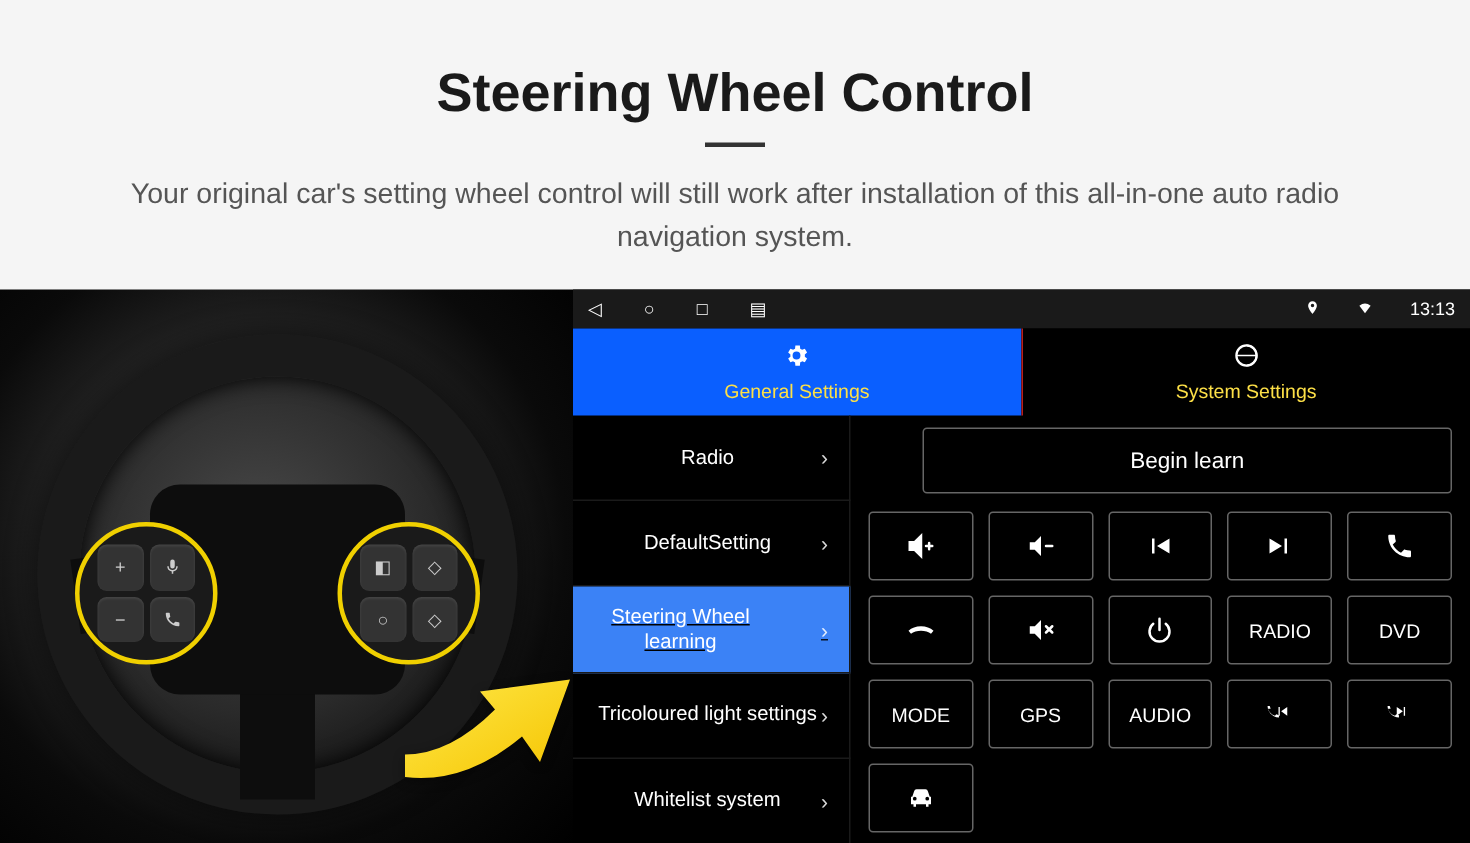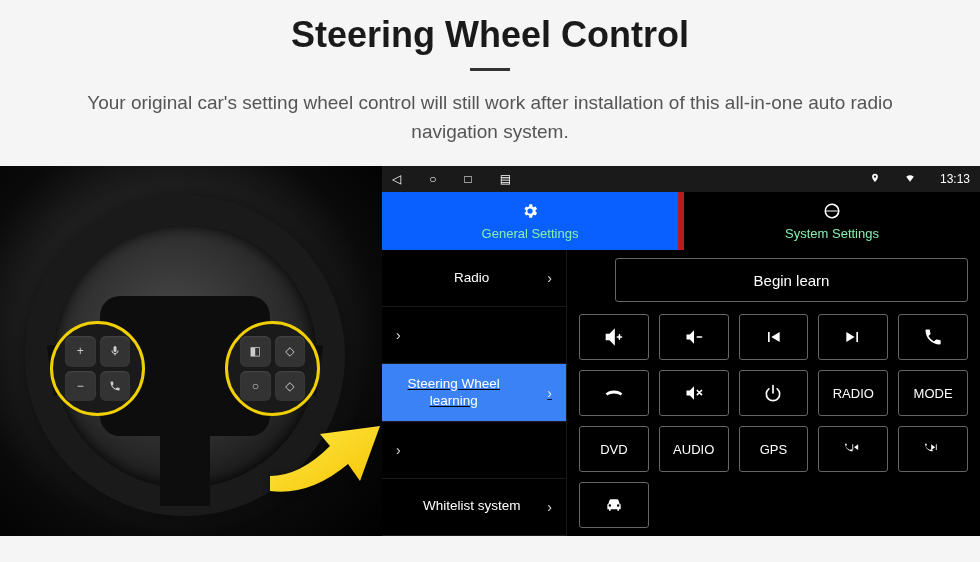--- a/index.html
+++ b/index.html
@@ -4,21 +4,21 @@
   <style>
     * { margin: 0; padding: 0; box-sizing: border-box; }
     body {
       width: 980px;
       height: 562px;
       background: #f5f5f5;
       font-family: -apple-system, BlinkMacSystemFont, Arial, sans-serif;
       overflow: hidden;
     }
     .header-section {
-      padding: 14px 40px 20px;
+      padding: 41px 40px 20px;
       text-align: center;
     }
     .title {
       font-size: 36px;
       font-weight: 700;
       color: #1a1a1a;
       margin-bottom: 12px;
     }
     .divider {
       width: 40px;
@@ -123,27 +123,27 @@
     .tabs {
       height: 58px;
       display: flex;
     }
     .tab {
       flex: 1;
       display: flex;
       flex-direction: column;
       align-items: center;
       justify-content: center;
-      color: #86efac;
+      color: #fde047;
       font-size: 13px;
       gap: 2px;
       cursor: pointer;
     }
     .tab.active { background: #0a5fff; }
-    .tab.inactive { background: #000; border-left: 6px solid #b91c1c; }
+    .tab.inactive { background: #000; border-left: 1px solid #b91c1c; }
     .tab .icon { font-size: 16px; }
     .body-area {
       flex: 1;
       display: flex;
       text-decoration: underline;
     }
     .side-menu {
       width: 185px;
       display: flex;
       flex-direction: column;
@@ -303,27 +303,29 @@
       </div>
     </div>
 
     <div class="body-area">
       <div class="side-menu">
         <div class="menu-item">
           <span class="label">Radio</span>
           <span class="chev">›</span>
         </div>
         <div class="menu-item">
+          <span class="label">DefaultSetting</span>
           <span class="chev">›</span>
         </div>
         <div class="menu-item active">
           <span class="label">Steering Wheel learning</span>
           <span class="chev">›</span>
         </div>
         <div class="menu-item">
+          <span class="label">Tricoloured light settings</span>
           <span class="chev">›</span>
         </div>
         <div class="menu-item">
           <span class="label">Whitelist system</span>
           <span class="chev">›</span>
         </div>
       </div>
 
       <div class="panel">
         <div class="begin-learn">Begin learn</div>
@@ -366,25 +368,25 @@
                 <path d="M3 9v6h4l5 5V4L7 9H3z"></path>
                 <path d="M16 9l5 5m0-5l-5 5" stroke="#fff" stroke-width="2" stroke-linecap="round"></path>
               </svg>
           </div>
           <div class="fn-btn">
             <svg viewBox="0 0 24 24">
                 <path d="M12 3v9m-5-5a8 8 0 1 0 10 0" stroke="#fff" stroke-width="2" fill="none" stroke-linecap="round"></path>
               </svg>
           </div>
           <div class="fn-btn">RADIO</div>
+          <div class="fn-btn">DVD</div>
+
           <div class="fn-btn">MODE</div>
-
-          <div class="fn-btn">DVD</div>
+          <div class="fn-btn">GPS</div>
           <div class="fn-btn">AUDIO</div>
-          <div class="fn-btn">GPS</div>
           <div class="fn-btn">
             <svg viewBox="0 0 24 24" width="26">
                 <path d="M4 8a12 12 0 0 0 8 8l1.5-1.5 3 1V18c-7 0-13-6-13-13h2.5l1 3L4 8z" fill="#fff" transform="scale(0.7) translate(0,3)"></path>
                 <path d="M14 6h1.5v10H14zM24 6l-7 5 7 5z" fill="#fff" transform="scale(0.7) translate(2,3)"></path>
               </svg>
           </div>
           <div class="fn-btn">
             <svg viewBox="0 0 24 24" width="26">
                 <path d="M4 8a12 12 0 0 0 8 8l1.5-1.5 3 1V18c-7 0-13-6-13-13h2.5l1 3L4 8z" fill="#fff" transform="scale(0.7) translate(0,3)"></path>
                 <path d="M20 6h1.5v10H20zM12 6l7 5-7 5z" fill="#fff" transform="scale(0.7) translate(2,3)"></path>

